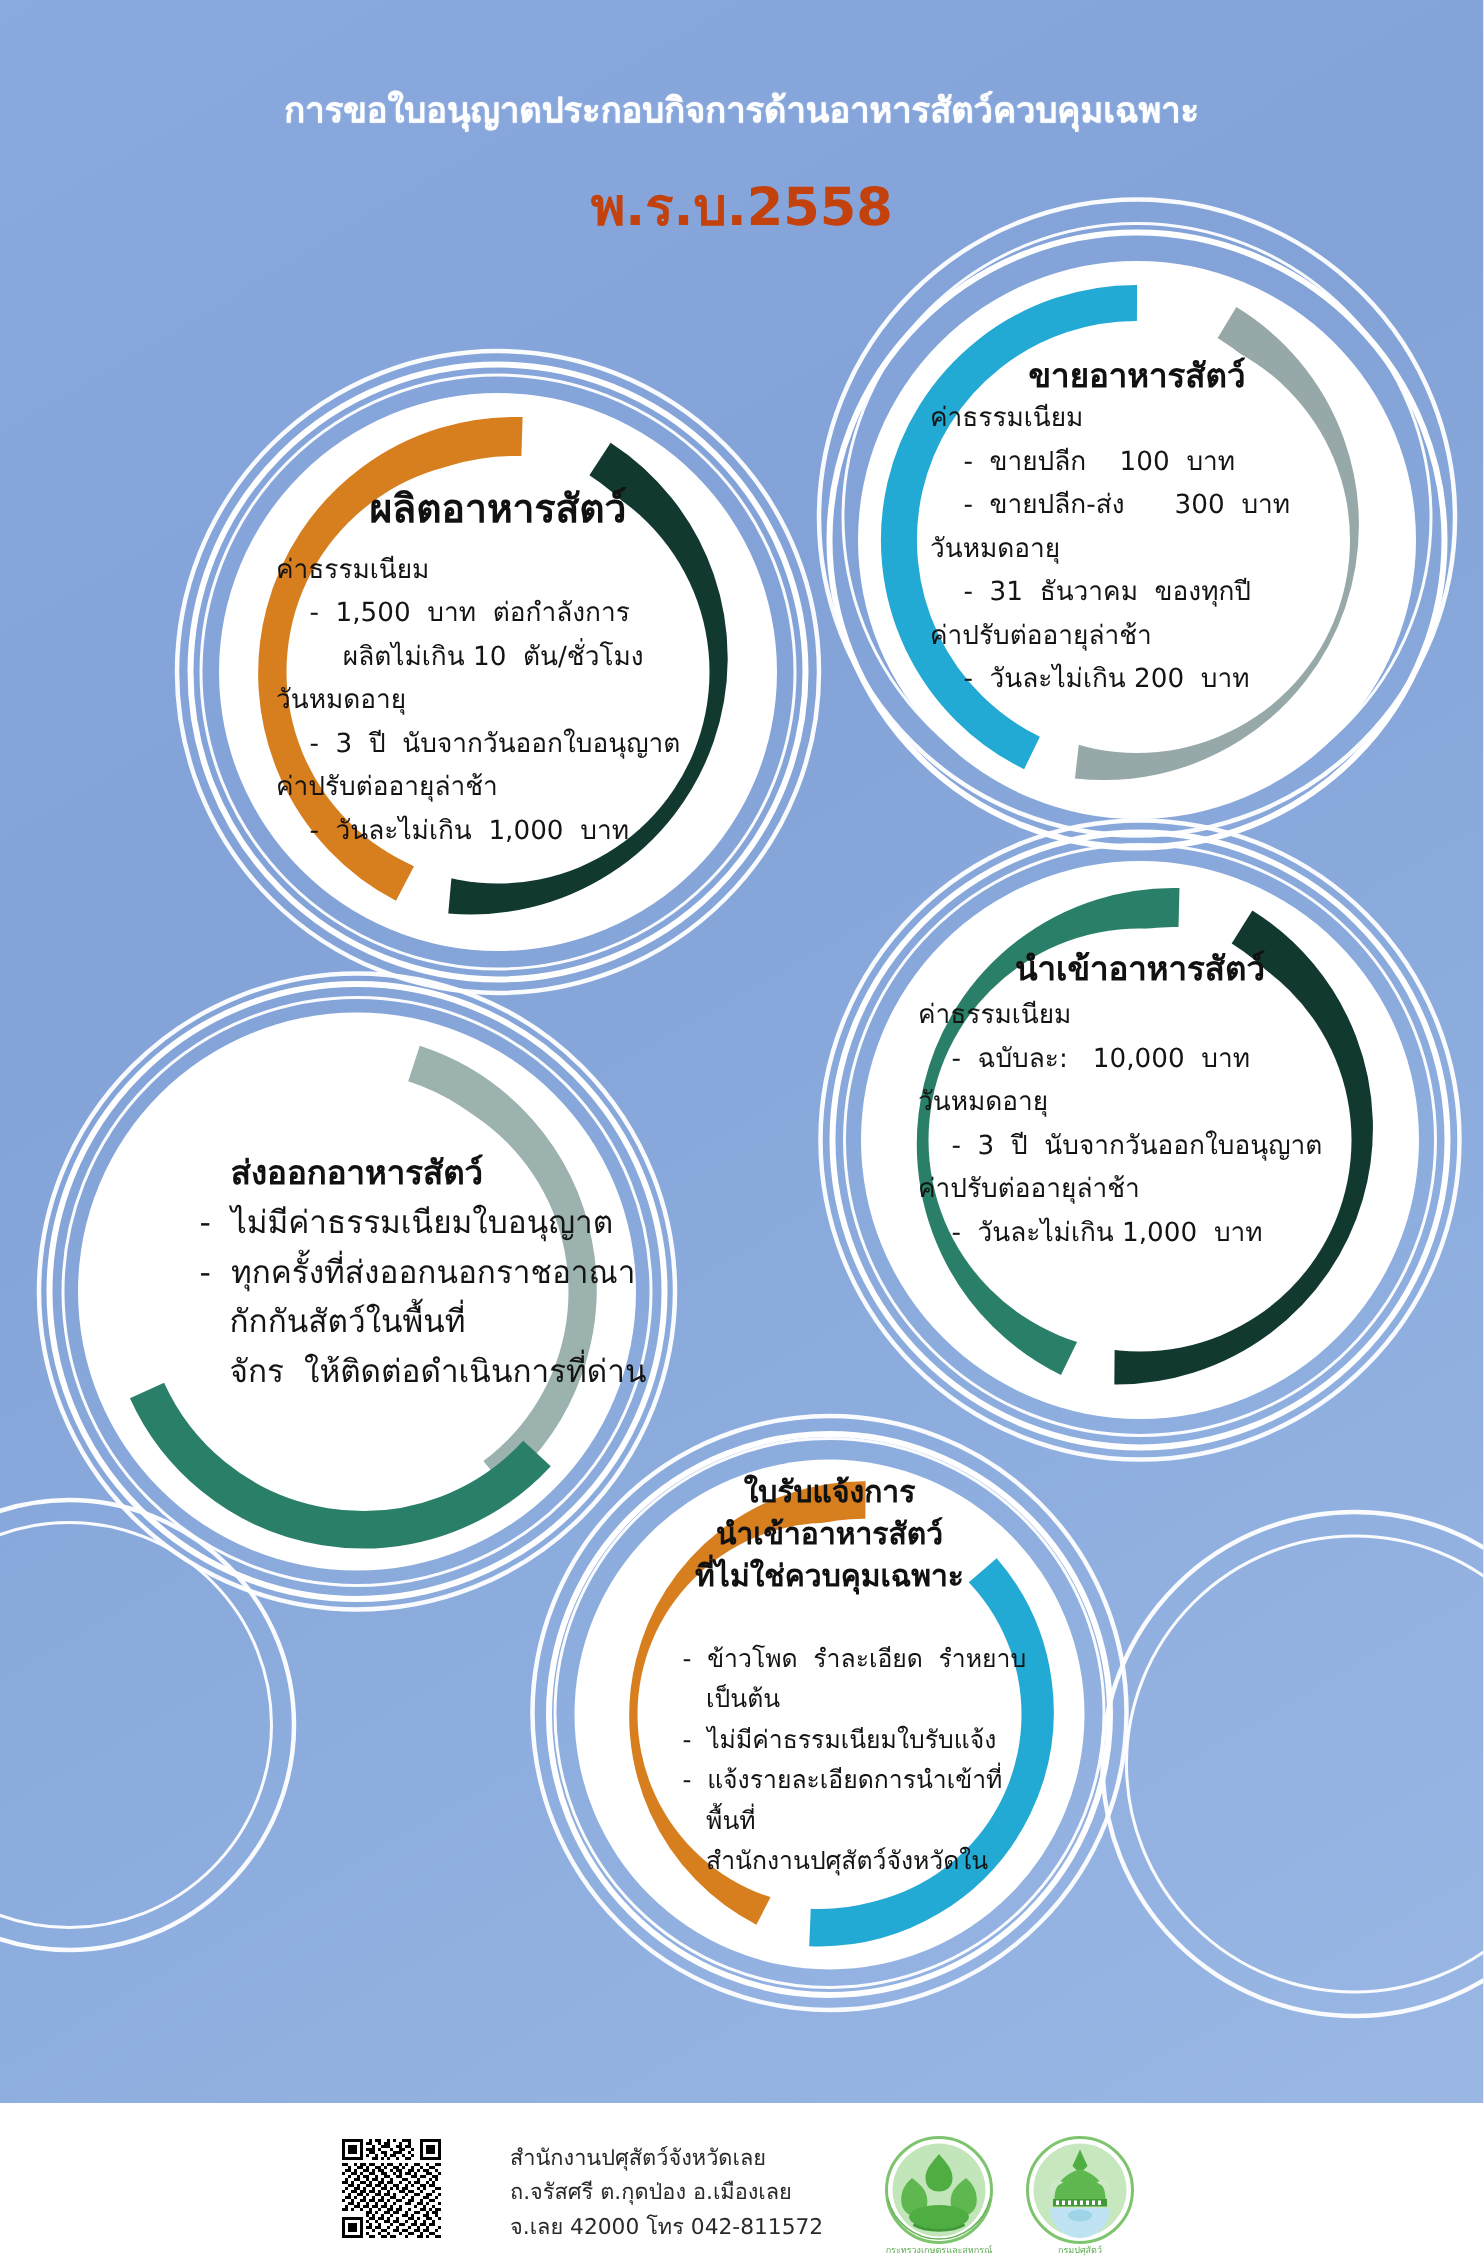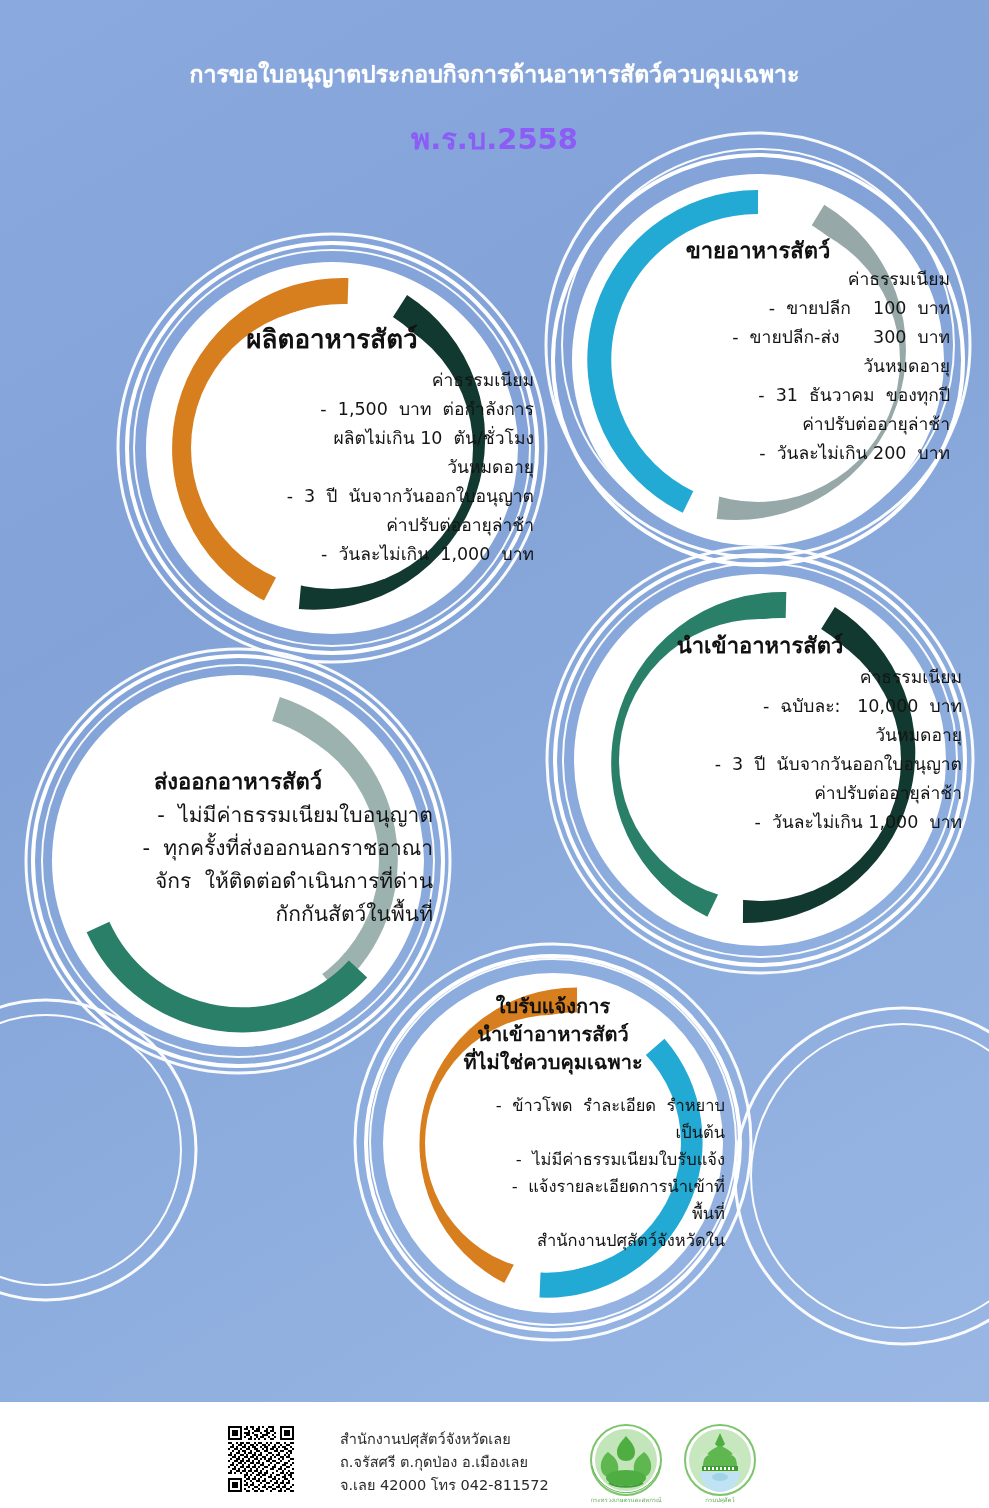--- a/index.html
+++ b/index.html
@@ -26,40 +26,40 @@
   .title-wrap{
     position:absolute;left:0;top:48px;width:989px;text-align:center;
     z-index:40;pointer-events:none;
   }
   .title-line1{
     font-size:23px;font-weight:bold;color:#ffffff;letter-spacing:0px;
     line-height:52px;white-space:nowrap;
     text-shadow:0 0 1px rgba(255,255,255,.6);
   }
   .title-line2{
-    font-size:29px;font-weight:bold;color:#8b5cf6;line-height:50px;margin-top:14px;
+    font-size:35px;font-weight:bold;color:#c2410c;line-height:50px;margin-top:14px;
   }
 
   
   .deco{position:absolute;left:0;top:0;width:989px;height:1402px;}
 
   
   .cgroup{position:absolute;}
   .cgroup svg{position:absolute;left:0;top:0;}
   .ctext{
     position:absolute;
     color:#141414;
     z-index:6;
   }
   .ctitle{
     font-weight:bold;text-align:center;
     color:#111111;
   }
   .cbody{font-weight:normal;}
-  .cbody .row{white-space:pre;text-align:right;}
+  .cbody .row{white-space:pre;}
   .qr{position:absolute;left:228px;top:1426px;width:66px;height:66px;}
   .addr{
     position:absolute;left:340px;top:1428px;
     font-size:14.5px;color:#2a2a2a;line-height:23px;
   }
   .emblems{position:absolute;left:578px;top:1420px;width:190px;height:86px;}
 </style>
 </head>
 <body>
 
@@ -158,34 +158,34 @@
       <circle cx="210" cy="210" r="186" fill="#ffffff"></circle>
       <path d="M 248 58 A 158 158 0 0 1 300 330" fill="none" stroke="#9cb2ae" stroke-width="25"></path>
       <path d="M 70 276 A 158 158 0 0 0 330 318" fill="none" stroke="#2a7f68" stroke-width="25"></path>
       <circle cx="210" cy="210" r="141" fill="#ffffff"></circle>
     </svg>
     <div class="ctext ctitle" style="left:30px;top:113px;width:360px;font-size:22px;font-family:Liberation Mono, monospace;">ส่งออกอาหารสัตว์</div>
     <div class="ctext cbody" style="left:105px;top:148px;width:300px;font-size:21px;line-height:33px;">
       <div class="row">-  ไม่มีค่าธรรมเนียมใบอนุญาต</div>
       <div class="row" style="line-height:12px;"></div>
       <div class="row">-  ทุกครั้งที่ส่งออกนอกราชอาณา</div>
+      <div class="row">   กักกันสัตว์ในพื้นที่</div>
       <div class="row">   จักร  ให้ติดต่อดำเนินการที่ด่าน</div>
-      <div class="row">   กักกันสัตว์ในพื้นที่</div>
     </div>
   </div>
 
   <div class="cgroup" style="left:362px;top:952px;width:382px;height:382px;">
     <svg width="382" height="382" viewBox="0 0 382 382">
       <circle cx="191" cy="191" r="187" fill="none" stroke="#ffffff" stroke-width="4"></circle>
       <circle cx="191" cy="191" r="170" fill="#ffffff"></circle>
       <path d="M 215 48 A 144 144 0 0 0 148 320" fill="none" stroke="#d77f1e" stroke-width="25"></path>
       <path d="M 293 95 A 144 144 0 0 1 178 333" fill="none" stroke="#22aad4" stroke-width="25"></path>
       <circle cx="191" cy="191" r="128" fill="#ffffff"></circle>
     </svg>
-    <div class="ctext ctitle" style="left:20px;top:40px;width:342px;font-size:20px;line-height:28px;">
+    <div class="ctext ctitle" style="left:20px;top:28px;width:342px;font-size:20px;line-height:28px;">
       <div>ใบรับแจ้งการ</div>
       <div>นำเข้าอาหารสัตว์</div>
       <div>ที่ไม่ใช่ควบคุมเฉพาะ</div>
     </div>
     <div class="ctext cbody" style="left:93px;top:140px;width:270px;font-size:16.5px;line-height:27px;">
       <div class="row">-  ข้าวโพด  รำละเอียด  รำหยาบ</div>
       <div class="row">   เป็นต้น</div>
       <div class="row">-  ไม่มีค่าธรรมเนียมใบรับแจ้ง</div>
       <div class="row">-  แจ้งรายละเอียดการนำเข้าที่</div>
       <div class="row">   พื้นที่</div>

